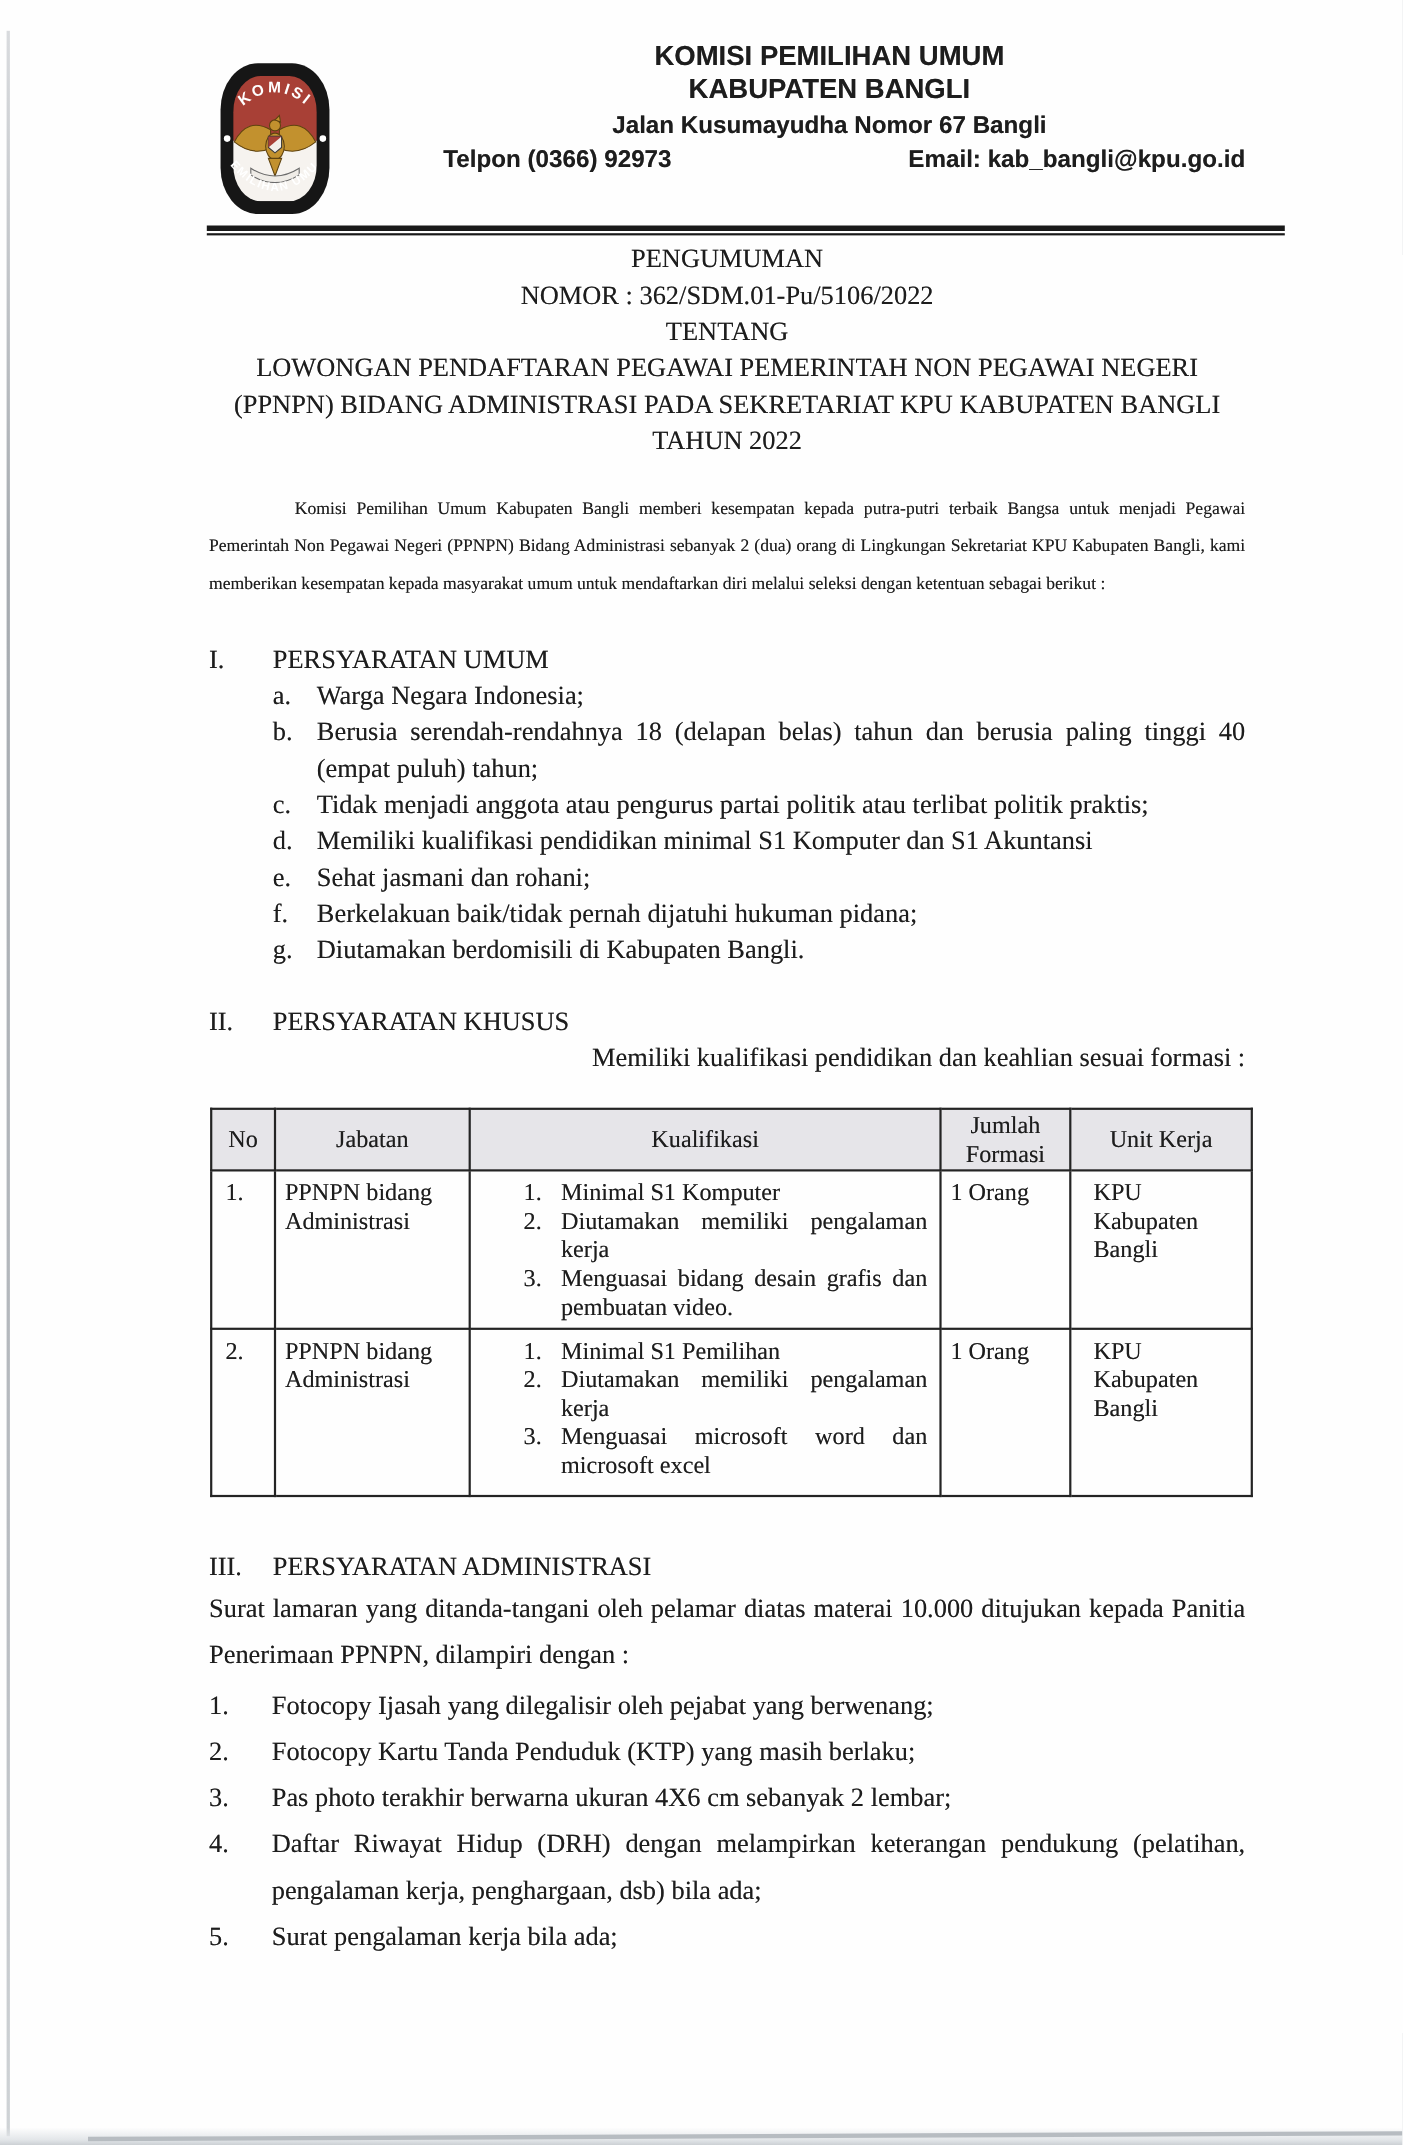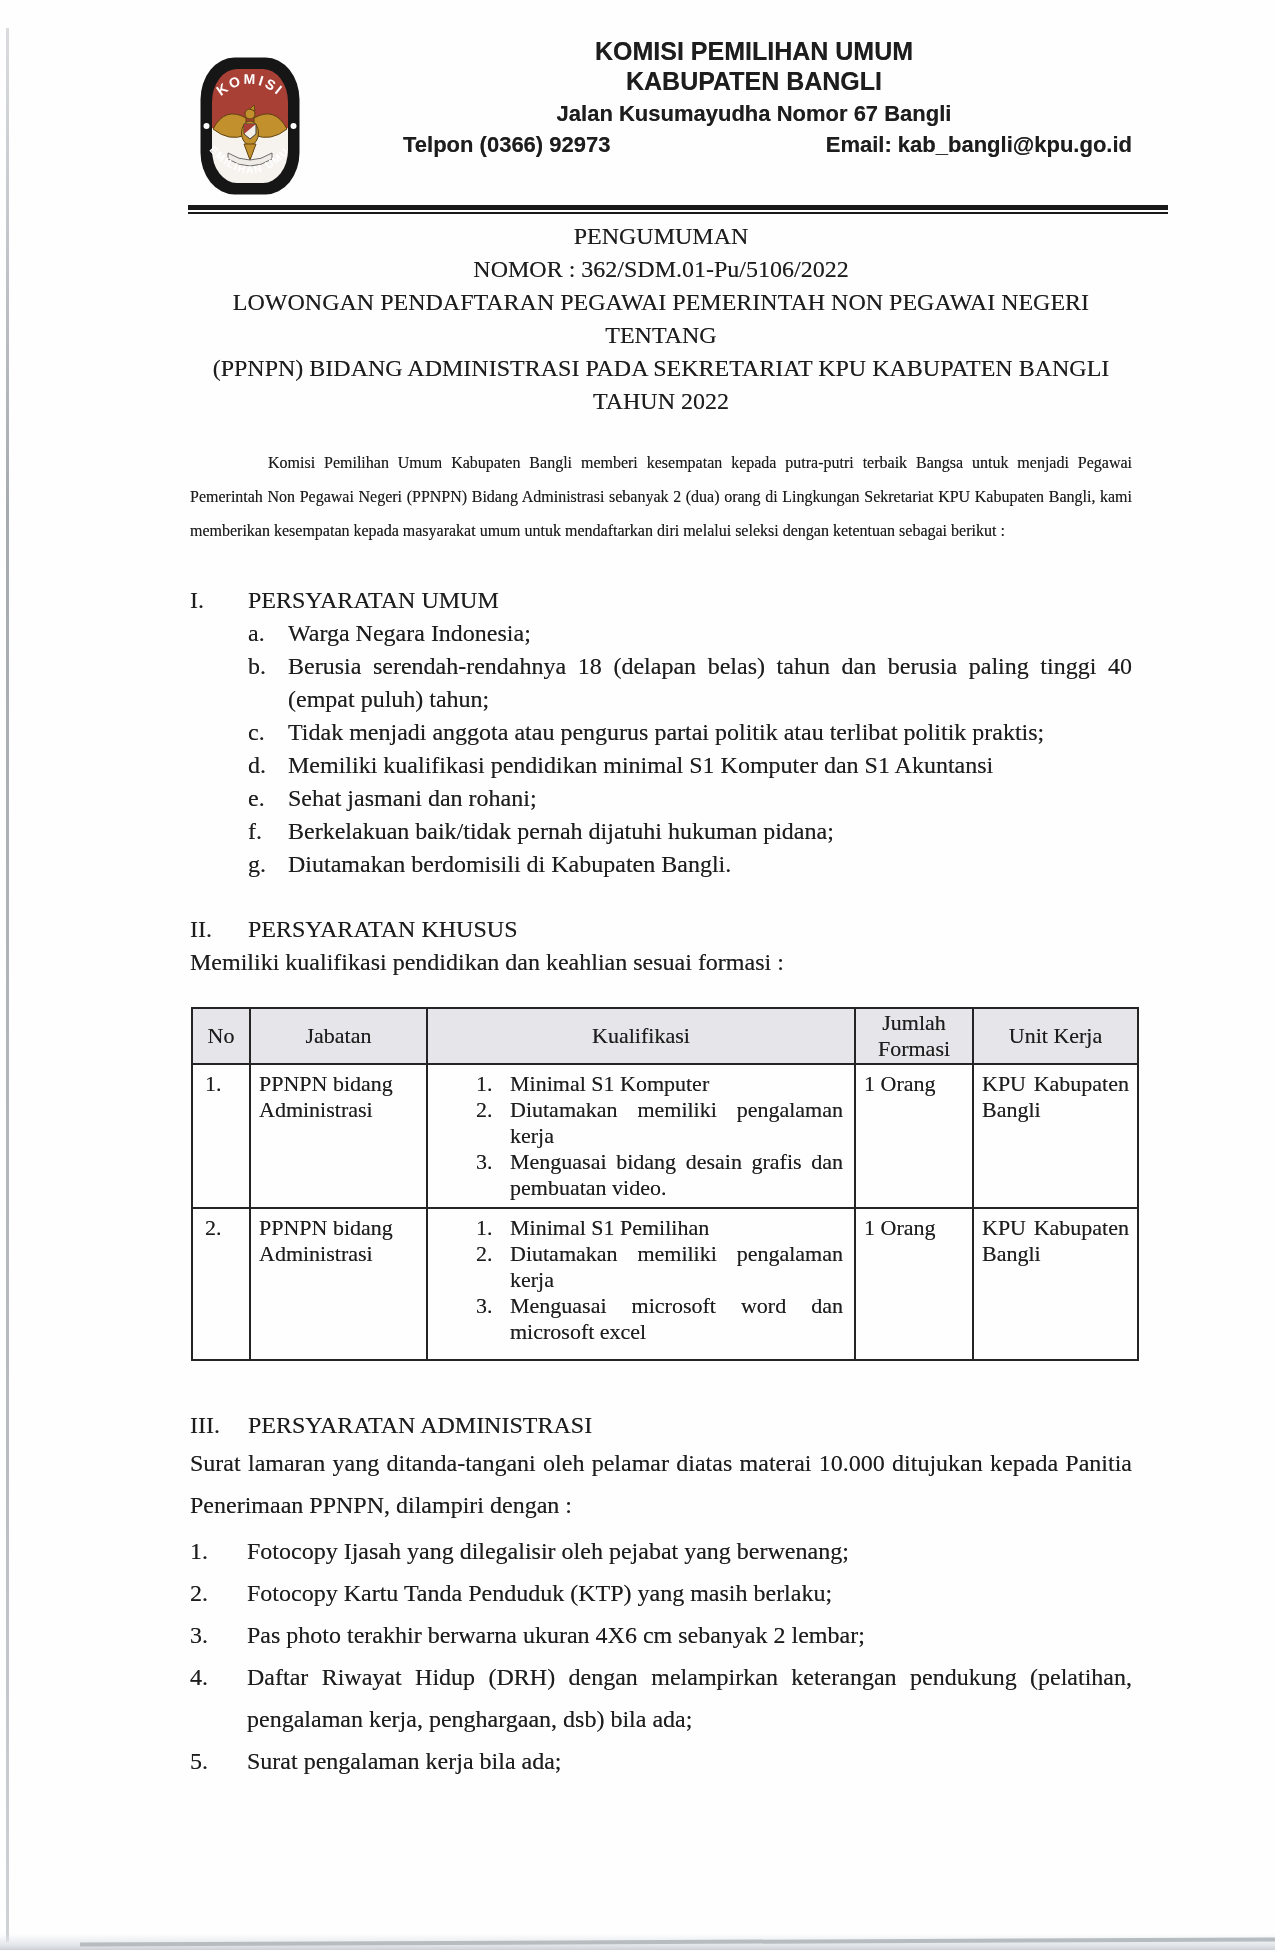--- a/index.html
+++ b/index.html
@@ -39,35 +39,35 @@
 
   .sec{font-size:24px;line-height:33px;}
   .sec-1{margin-top:36px;}
   .sec-2{margin-top:32px;}
   .sec-3{margin-top:48px;}
   .sec-head{display:flex;}
   .sec-num{flex:none;width:58px;}
   .alpha-item{display:flex;}
   .alpha-marker{flex:none;width:40px;margin-left:58px;}
   .alpha-text{flex:1;text-align:justify;}
-  .sub-line{}
+  .sub-line{text-align:right;}
 
   
   .formasi-table{margin:28px 0 0 1px;border-collapse:collapse;width:946px;
     font-size:22px;line-height:26px;table-layout:fixed;}
   .formasi-table th,.formasi-table td{border:2px solid #242424;box-sizing:border-box;}
   .formasi-table th{background:#e6e5e9;font-weight:normal;height:56px;
     text-align:center;vertical-align:middle;padding:0 4px;}
   .formasi-table td{vertical-align:top;padding:6px 8px;}
   td.cell-no{padding-left:12px;}
   td.cell-kual{padding:6px 11px 6px 10px;}
   .kitem{display:flex;}
   .knum{flex:none;width:34px;margin-left:38px;}
   .ktext{flex:1;text-align:justify;}
-  td.cell-unit{text-align:justify;padding:6px 8px;}
+  td.cell-unit{text-align:justify;padding:6px 20px;}
   tr.row-tall{height:152px;}
   tr.row-normal{height:140px;}
 
   
   .sec3-intro{text-align:justify;font-size:24px;line-height:42px;}
   .num-list{margin-top:4px;}
   .num-item{display:flex;font-size:24px;line-height:42px;}
   .num-marker{flex:none;width:57px;}
   .num-text{flex:1;text-align:justify;}
 </style>
@@ -131,22 +131,22 @@
       <div class="rule-a"></div>
       <div class="rule-b"></div>
     </div>
   </div>
 
   <div class="content">
 
     <div class="doc-title ink">
       <div>PENGUMUMAN</div>
       <div>NOMOR : 362/SDM.01-Pu/5106/2022</div>
+      <div>TENTANG</div>
       <div>LOWONGAN PENDAFTARAN PEGAWAI PEMERINTAH NON PEGAWAI NEGERI</div>
-      <div>TENTANG</div>
       <div>(PPNPN) BIDANG ADMINISTRASI PADA SEKRETARIAT KPU KABUPATEN BANGLI</div>
       <div>TAHUN 2022</div>
     </div>
 
     <p class="intro-par ink">Komisi Pemilihan Umum Kabupaten Bangli memberi kesempatan kepada putra-putri terbaik Bangsa untuk menjadi Pegawai Pemerintah Non Pegawai Negeri (PPNPN) Bidang Administrasi sebanyak 2 (dua) orang di Lingkungan Sekretariat KPU Kabupaten Bangli, kami memberikan kesempatan kepada masyarakat umum untuk mendaftarkan diri melalui seleksi dengan ketentuan sebagai berikut :</p>
 
     <div class="sec sec-1 ink">
       <div class="sec-head">
         <span class="sec-num">I.</span>
         <span>PERSYARATAN UMUM</span>

